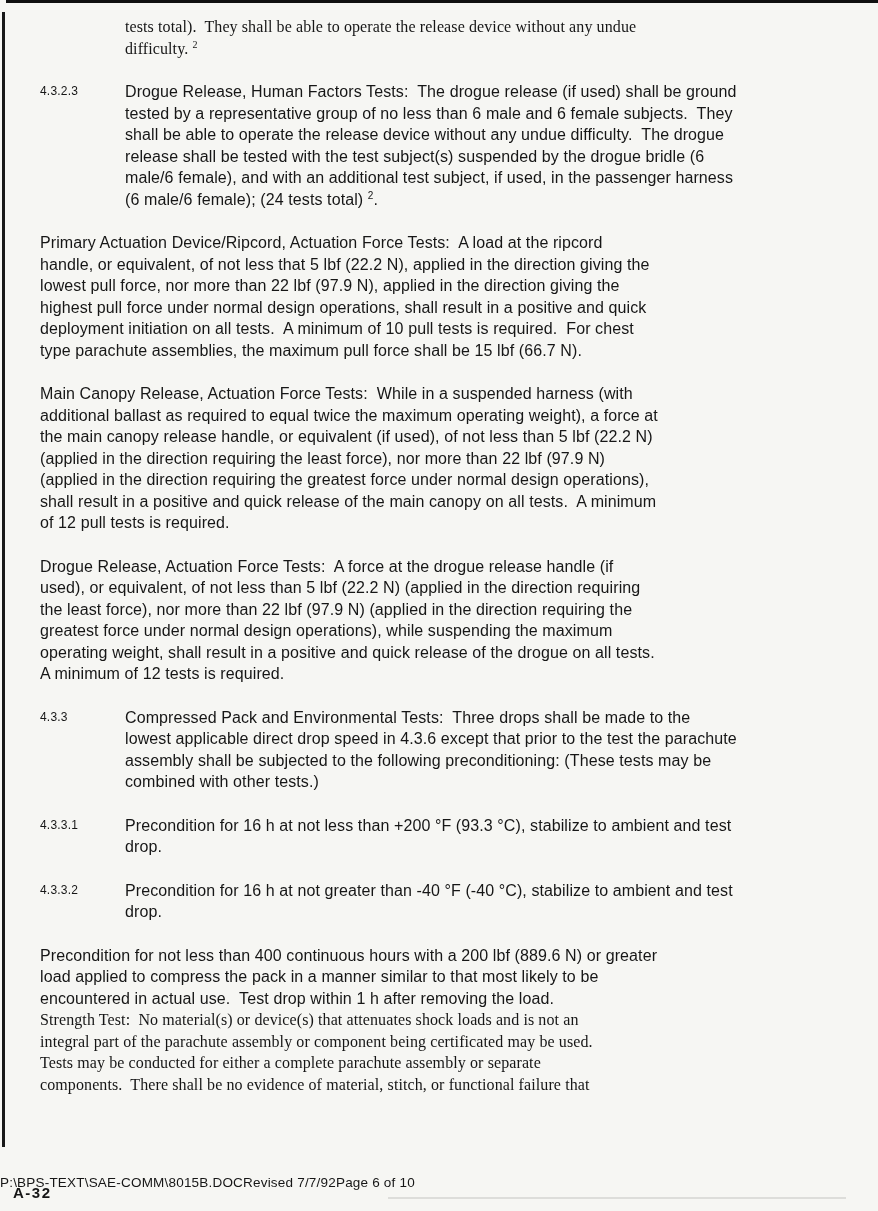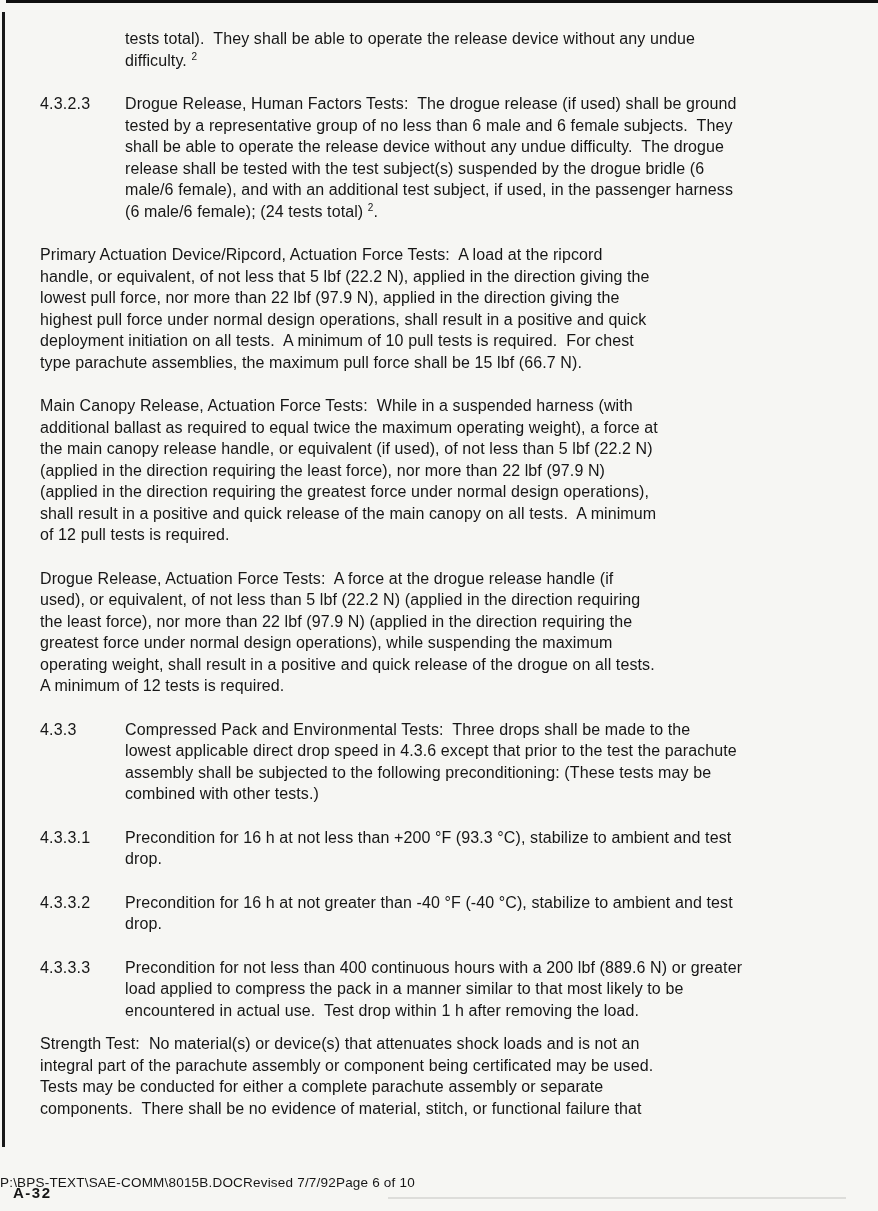--- a/index.html
+++ b/index.html
@@ -24,24 +24,24 @@
   .scan-smudge {
     position: absolute; top: 1197px; left: 388px; width: 458px; height: 2px;
     background: rgba(70,70,70,0.14);
   }
   
   .content {
     position: absolute; top: 16px; left: 40px; width: 812px;
   }
   .section { display: flex; }
   .section + .section { margin-top: 22px; }
-  .section.no-gap { margin-top: 12px; }
+  .section.no-gap { margin-top: 0; font-family: Liberation Serif, serif; }
   .section-number {
     flex: 0 0 85px; width: 85px;
-    font-size: 16px; line-height: 21.5px;
+    font-size: 12px; line-height: 21.5px;
     letter-spacing: 0.2px;
   }
   .section-text {
     flex: 1 1 auto;
     font-size: 16px; line-height: 21.5px;
     white-space: pre-wrap;
     letter-spacing: 0.1px;
   }
   .section-text sup {
     font-size: 10px; line-height: 0; vertical-align: super;
@@ -127,21 +127,20 @@
 drop.</span></div>
   </div>
 
   <div class="section">
     <div class="section-number">4.3.3.2</div>
     <div class="section-text"><span>Precondition for 16 h at not greater than -40 °F (-40 °C), stabilize to ambient and test
 drop.</span></div>
   </div>
 
   <div class="section">
-    <div class="section-number">4.3.3.3</div>
     <div class="section-text"><span>Precondition for not less than 400 continuous hours with a 200 lbf (889.6 N) or greater
 load applied to compress the pack in a manner similar to that most likely to be
 encountered in actual use.  Test drop within 1 h after removing the load.</span></div>
   </div>
 
   <div class="section no-gap">
     <div class="section-text"><span>Strength Test:  No material(s) or device(s) that attenuates shock loads and is not an
 integral part of the parachute assembly or component being certificated may be used.
 Tests may be conducted for either a complete parachute assembly or separate
 components.  There shall be no evidence of material, stitch, or functional failure that</span></div>

